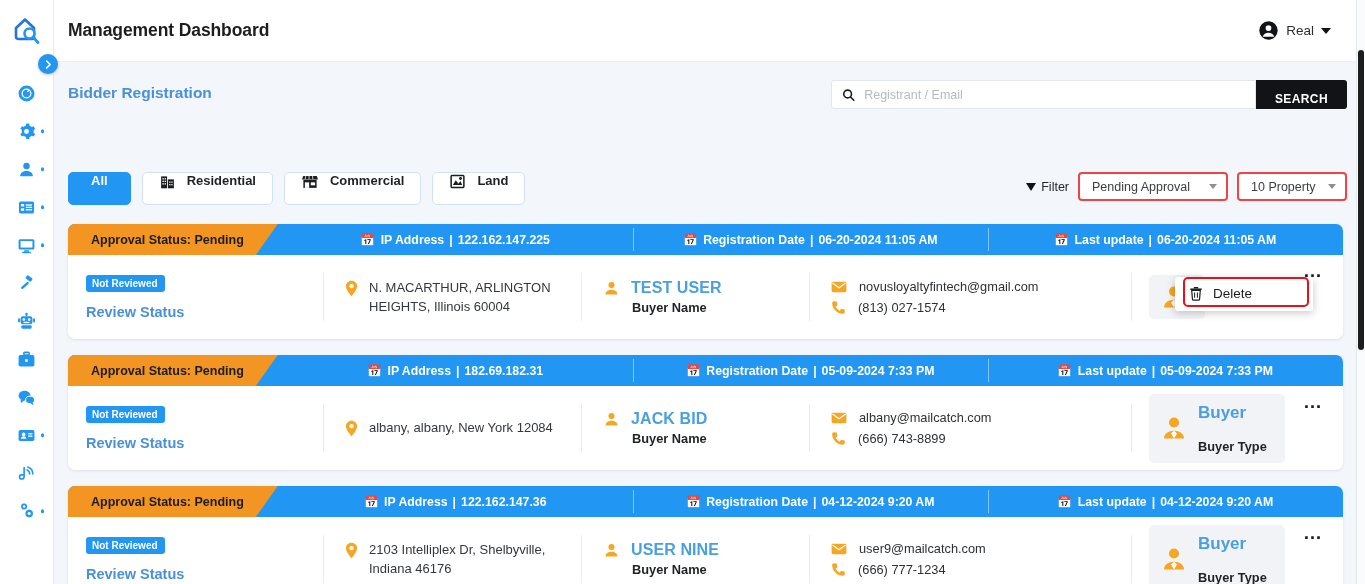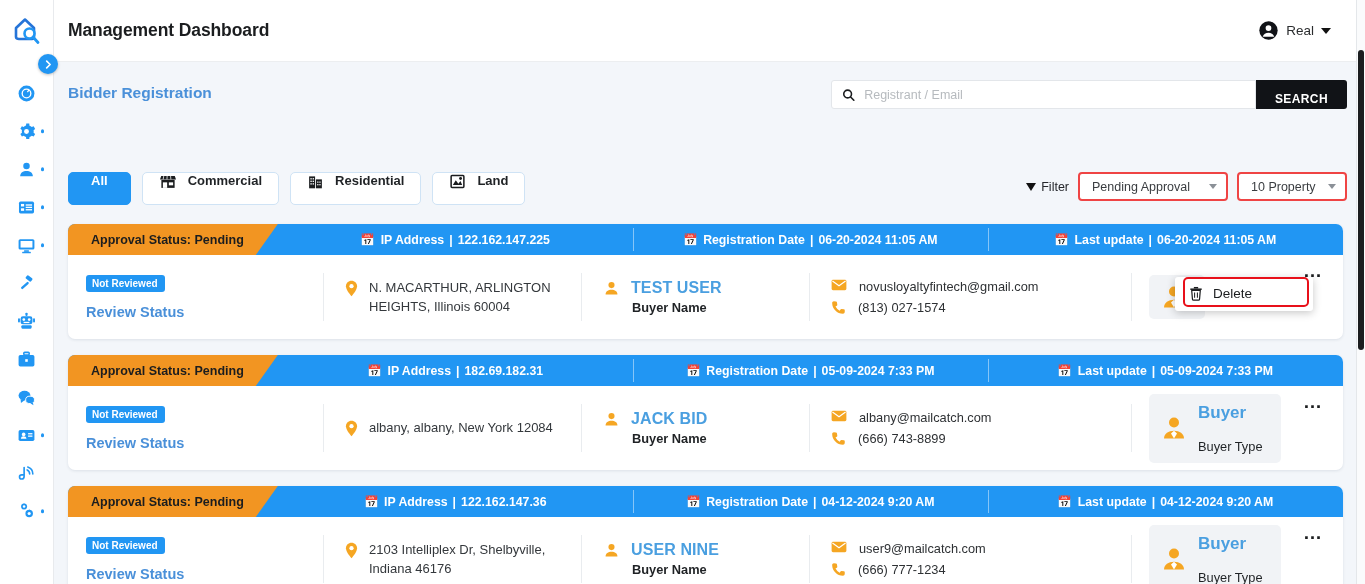--- a/index.html
+++ b/index.html
@@ -254,32 +254,32 @@
   .name-line { display: flex; align-items: center; gap: 11px; }
   .name-big {
     font-size: 16px; font-weight: bold; color: #4a9fe0;
     letter-spacing: 0.1px;
   }
   .sub-label {
     font-size: 12.8px; font-weight: bold; color: #1f2225;
     margin-left: 29px; margin-top: 3px;
   }
   .contact-line {
-    display: flex; align-items: flex-start; gap: 12px;
+    display: flex; align-items: center; gap: 12px;
     font-size: 12.8px; color: #2e3134;
     margin: 3px 0;
   }
   .type-box {
     background: #f1f3f6; border-radius: 5px;
     padding: 9px 18px 9px 12px;
     display: flex; align-items: center; gap: 11px;
     width: fit-content;
   }
   .type-big { font-size: 17px; font-weight: bold; color: #4a9fe0; }
-  .type-sub { font-size: 12.8px; font-weight: normal; color: #1f2225; margin-top: 16px; }
+  .type-sub { font-size: 12.8px; font-weight: bold; color: #1f2225; margin-top: 16px; }
 
   .dots {
     position: absolute; right: 20px; top: 6px;
     font-size: 19px; font-weight: bold; color: #1b1d1f;
     letter-spacing: 1px; line-height: 1; cursor: pointer;
     z-index: 5;
   }
 
   
   .menu {
@@ -483,51 +483,51 @@
         <line x1="10.4" y1="10.4" x2="14.3" y2="14.3" stroke="#1b1d1f" stroke-width="2" stroke-linecap="round"></line>
       </svg>
       <input type="text" placeholder="Registrant / Email" style="">
     </div>
     <button class="search-btn">SEARCH</button>
   </div>
 
   <div class="tabrow">
     <div class="tab active">
       <span>All</span>
-    </div>
-    <div class="tab">
-      <svg width="18" height="17" viewBox="0 0 20 20">
-        <path d="M2 3.5 h16 l1.4 4 H0.6 Z" fill="#1b1d1f"></path>
-        <rect x="2.2" y="8" width="15.6" height="9.5" fill="#1b1d1f"></rect>
-        <rect x="4" y="11" width="5" height="6.5" fill="#fff"></rect>
-        <rect x="11" y="11" width="5" height="3.5" fill="#fff"></rect>
-        <line x1="5" y1="3.5" x2="4.3" y2="7.5" stroke="#fff" stroke-width="0.9"></line>
-        <line x1="9" y1="3.5" x2="8.8" y2="7.5" stroke="#fff" stroke-width="0.9"></line>
-        <line x1="13" y1="3.5" x2="13.4" y2="7.5" stroke="#fff" stroke-width="0.9"></line>
-      </svg>
-      <span>Commercial</span>
     </div>
     <div class="tab">
       <svg width="17" height="17" viewBox="0 0 20 20">
         <rect x="2.5" y="4" width="7" height="14" fill="#1b1d1f"></rect>
         <rect x="10.5" y="7.5" width="7" height="10.5" fill="#1b1d1f"></rect>
         <rect x="4" y="6" width="1.6" height="1.6" fill="#fff"></rect>
         <rect x="6.6" y="6" width="1.6" height="1.6" fill="#fff"></rect>
         <rect x="4" y="9" width="1.6" height="1.6" fill="#fff"></rect>
         <rect x="6.6" y="9" width="1.6" height="1.6" fill="#fff"></rect>
         <rect x="4" y="12" width="1.6" height="1.6" fill="#fff"></rect>
         <rect x="6.6" y="12" width="1.6" height="1.6" fill="#fff"></rect>
         <rect x="12" y="10" width="1.5" height="1.5" fill="#fff"></rect>
         <rect x="14.5" y="10" width="1.5" height="1.5" fill="#fff"></rect>
         <rect x="12" y="13" width="1.5" height="1.5" fill="#fff"></rect>
         <rect x="14.5" y="13" width="1.5" height="1.5" fill="#fff"></rect>
       </svg>
       <span>Residential</span>
     </div>
     <div class="tab">
+      <svg width="18" height="17" viewBox="0 0 20 20">
+        <path d="M2 3.5 h16 l1.4 4 H0.6 Z" fill="#1b1d1f"></path>
+        <rect x="2.2" y="8" width="15.6" height="9.5" fill="#1b1d1f"></rect>
+        <rect x="4" y="11" width="5" height="6.5" fill="#fff"></rect>
+        <rect x="11" y="11" width="5" height="3.5" fill="#fff"></rect>
+        <line x1="5" y1="3.5" x2="4.3" y2="7.5" stroke="#fff" stroke-width="0.9"></line>
+        <line x1="9" y1="3.5" x2="8.8" y2="7.5" stroke="#fff" stroke-width="0.9"></line>
+        <line x1="13" y1="3.5" x2="13.4" y2="7.5" stroke="#fff" stroke-width="0.9"></line>
+      </svg>
+      <span>Commercial</span>
+    </div>
+    <div class="tab">
       <svg width="17" height="17" viewBox="0 0 20 20">
         <rect x="2.5" y="3" width="15" height="14" rx="1" fill="none" stroke="#1b1d1f" stroke-width="1.8"></rect>
         <path d="M4.5 14 L8 8.5 L11 12.5 L13.5 9.5 L15.5 14 Z" fill="#1b1d1f"></path>
         <circle cx="13.6" cy="6.4" r="1.7" fill="#1b1d1f"></circle>
       </svg>
       <span>Land</span>
     </div>
   </div>
 
   <div class="filterrow">

